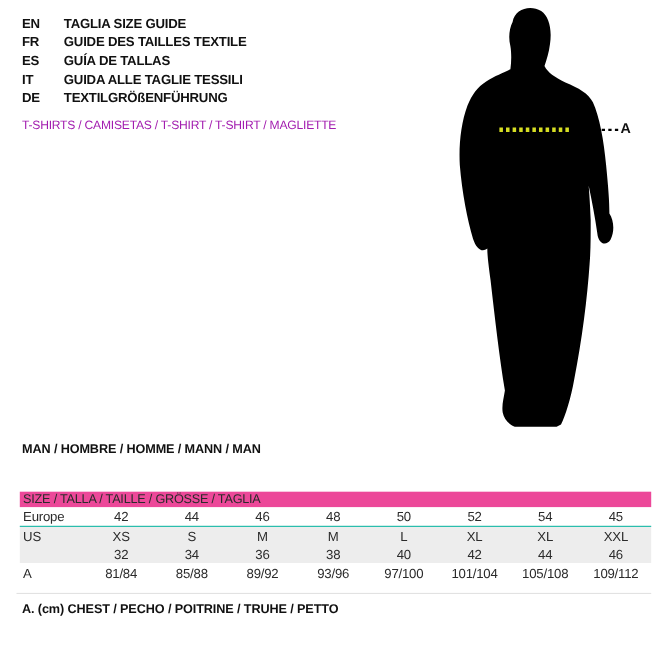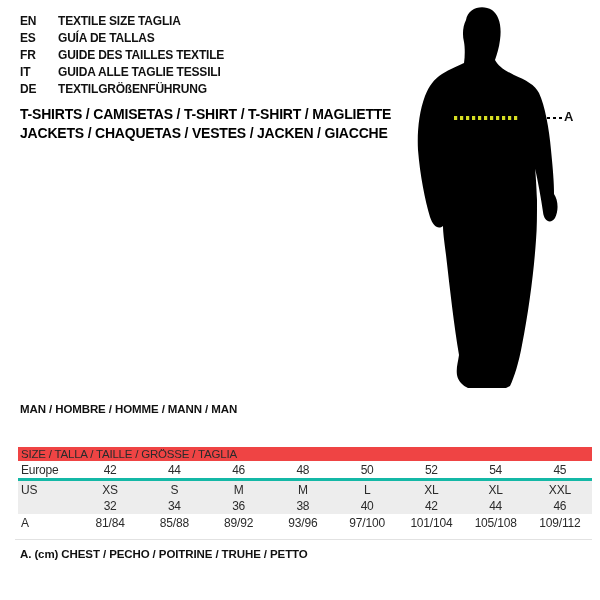--- a/index.html
+++ b/index.html
@@ -6,72 +6,71 @@
   .page{
     position:relative;width:600px;height:600px;background:#ffffff;overflow:hidden;
     font-family:"Liberation Sans","DejaVu Sans",sans-serif;color:#111;
   }
   
   .lang-list{position:absolute;left:20px;top:12px;}
   .lang-row{display:flex;height:17px;align-items:center;font-weight:bold;font-size:12px;letter-spacing:-0.2px;color:#111;}
   .lang-code{width:38px;flex:0 0 38px;}
   .lang-label{white-space:nowrap;}
   
-  .categories{position:absolute;left:20px;top:105px;font-weight:bold;font-size:14px;letter-spacing:-0.2px;line-height:18.5px;color:#000000;white-space:nowrap;}
+  .categories{position:absolute;left:20px;top:105px;font-weight:normal;font-size:11px;letter-spacing:-0.2px;line-height:18.5px;color:#a21caf;white-space:nowrap;}
   
   .figure{position:absolute;left:400px;top:0;width:185px;height:400px;}
   .measure-label{position:absolute;left:564px;top:109px;font-size:13px;font-weight:600;color:#111;}
   
   .section-title{position:absolute;left:20px;top:403px;font-weight:bold;font-size:11.5px;letter-spacing:-0.1px;color:#111;white-space:nowrap;}
   
   .size-table{position:absolute;left:18px;top:447px;width:574px;font-size:12px;color:#2b2b2b;letter-spacing:-0.2px;}
-  .t-head{background:#ef4444;height:14px;line-height:14px;padding:0 16px 0 3px;color:#2b2b2b;font-size:11.5px;}
+  .t-head{background:#ec4899;height:14px;line-height:14px;padding:0 16px 0 3px;color:#2b2b2b;font-size:11.5px;}
   .t-row{display:grid;grid-template-columns:60px repeat(8,1fr);align-items:center;}
   .t-row .lbl{padding-left:3px;text-align:left;}
   .t-row .val{text-align:center;}
   .row-europe{height:17px;}
-  .stripe{background:#ededed;border-top:3px solid #14b8a6;}
+  .stripe{background:#ededed;border-top:1px solid #14b8a6;}
   .row-us{height:17px;}
   .row-usnum{height:16px;}
   .row-a{height:17px;background:#fff;}
   .table-underline{position:absolute;left:15px;top:539px;width:577px;height:1px;background:#e2e2e2;}
   
   .footer-note{position:absolute;left:20px;top:548px;font-weight:bold;font-size:11.5px;letter-spacing:-0.1px;color:#111;white-space:nowrap;}
 </style>
 </head>
 <body>
 
 <div class="page">
 
   <div class="lang-list">
     <div class="lang-row">
       <span class="lang-code">EN</span>
-      <span class="lang-label">TEXTILE SIZE TAGLIA</span>
+      <span class="lang-label">TAGLIA SIZE GUIDE</span>
+    </div>
+    <div class="lang-row">
+      <span class="lang-code">FR</span>
+      <span class="lang-label">GUIDE DES TAILLES TEXTILE</span>
     </div>
     <div class="lang-row">
       <span class="lang-code">ES</span>
       <span class="lang-label">GUÍA DE TALLAS</span>
-    </div>
-    <div class="lang-row">
-      <span class="lang-code">FR</span>
-      <span class="lang-label">GUIDE DES TAILLES TEXTILE</span>
     </div>
     <div class="lang-row">
       <span class="lang-code">IT</span>
       <span class="lang-label">GUIDA ALLE TAGLIE TESSILI</span>
     </div>
     <div class="lang-row">
       <span class="lang-code">DE</span>
       <span class="lang-label">TEXTILGRÖßENFÜHRUNG</span>
     </div>
   </div>
 
   <div class="categories">
     <div>T-SHIRTS / CAMISETAS / T-SHIRT / T-SHIRT / MAGLIETTE</div>
-    <div>JACKETS / CHAQUETAS / VESTES / JACKEN / GIACCHE</div>
   </div>
 
   <svg class="figure" viewBox="0 0 185 400" xmlns="http://www.w3.org/2000/svg" aria-hidden="true">
     <path fill="#000000" d="
       M 66 20
       C 68 8 82 4 92 10
       C 99 15 102 26 100 40
       C 99 48 97 54 95 60
       C 98 66 104 70 114 75
       C 126 80 135 85 139 93

